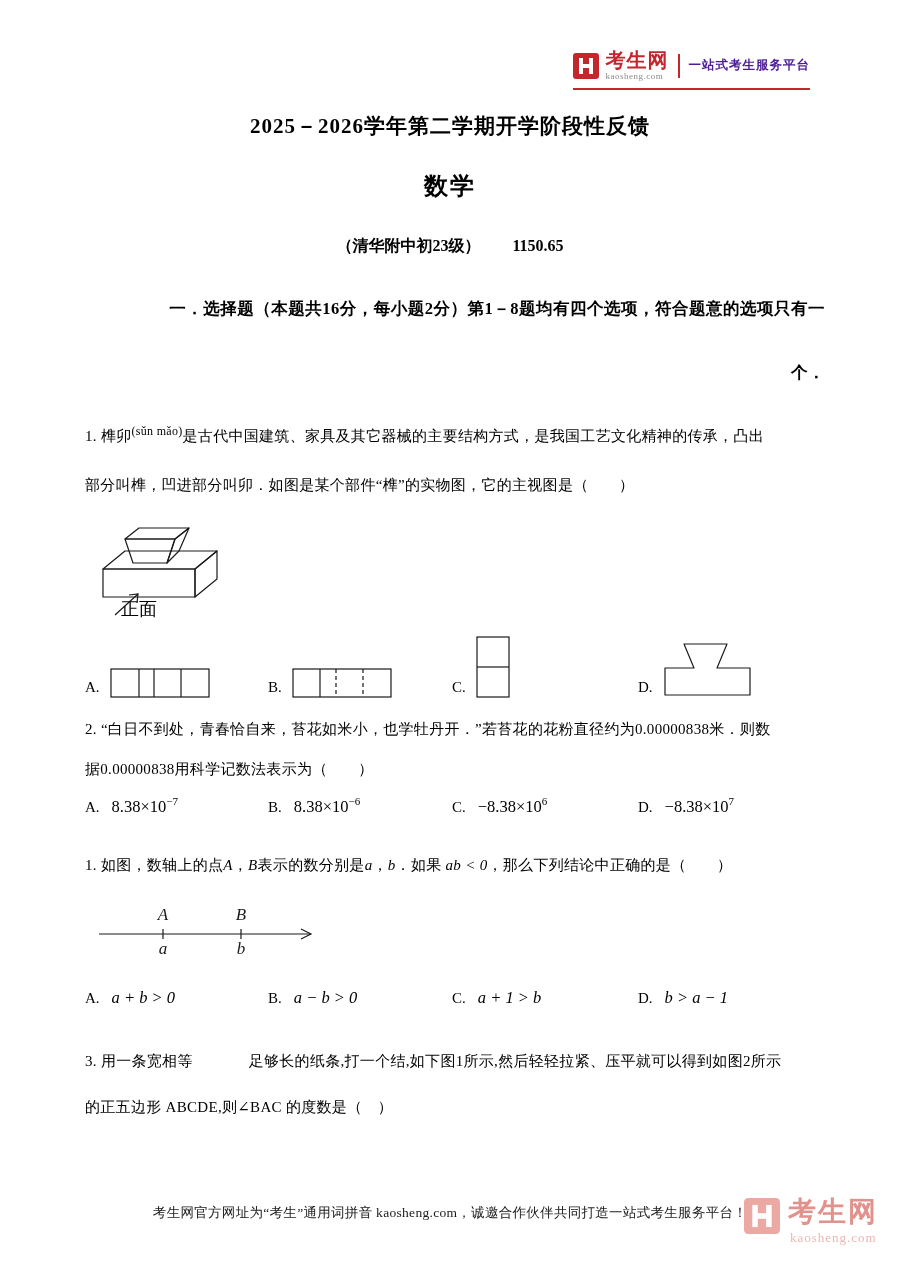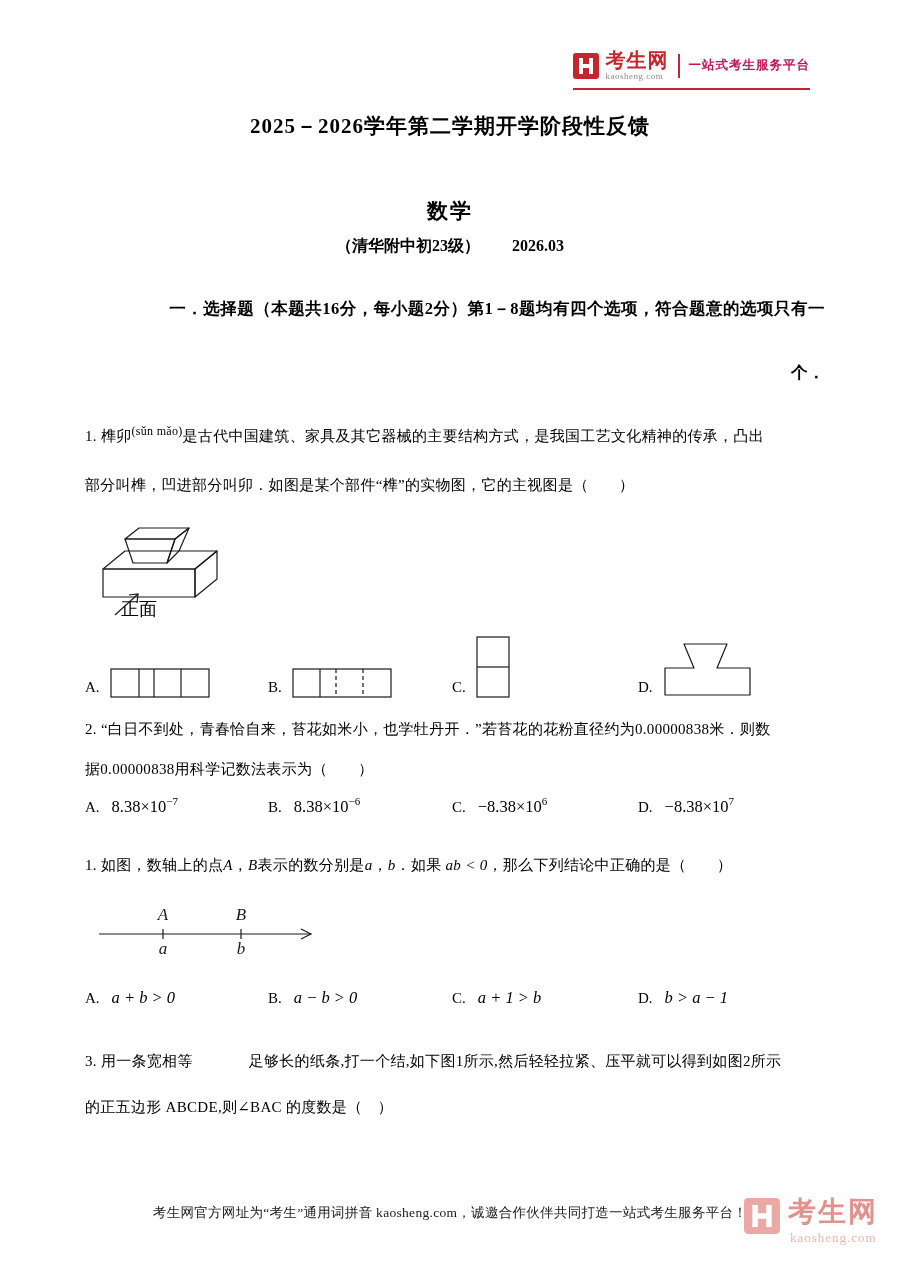--- a/index.html
+++ b/index.html
@@ -5,37 +5,37 @@
   html,body{margin:0;padding:0;}
   body{
     width:900px;height:1273px;position:relative;overflow:hidden;
     background:#ffffff;color:#000;
     font-family:"Liberation Serif","DejaVu Serif",serif;
   }
   .abs{position:absolute;}
   .centered{left:0;width:100%;text-align:center;}
   .content{left:85px;width:740px;}
   .doc-title{font-size:21px;font-weight:bold;letter-spacing:1px;}
-  .doc-subject{font-size:21px;font-weight:bold;letter-spacing:2px;margin-top:27px;}
+  .doc-subject{font-size:24px;font-weight:bold;letter-spacing:2px;}
   .doc-meta{font-size:16px;font-weight:bold;}
   .sec-heading{font-size:16.5px;font-weight:bold;letter-spacing:.5px;white-space:nowrap;text-align:right;}
   .q-text{font-size:15px;letter-spacing:.3px;white-space:nowrap;}
   .pinyin{font-size:12px;text-align:right;}
   .it{font-style:italic;}
   .gap{display:inline-block;width:56px;}
   svg{display:block;}
 
   
   .logo{position:absolute;top:50px;right:90px;display:flex;align-items:center;
         border-bottom:2px solid #c1272d;padding-bottom:7px;}
   .logo-text{display:flex;flex-direction:column;margin-left:7px;line-height:1;}
   .logo-brand{font-size:20px;font-weight:bold;color:#c1272d;letter-spacing:1px;}
   .logo-domain{font-size:9px;color:#8a8a8a;letter-spacing:.5px;margin-top:2px;}
   .logo-divider{width:2px;height:24px;background:#c1272d;margin:0 9px;}
-  .logo-tagline{font-size:12.5px;font-weight:bold;color:#be185d;letter-spacing:1px;}
+  .logo-tagline{font-size:12.5px;font-weight:bold;color:#4c1d95;letter-spacing:1px;}
 
   
   .opt-band{position:absolute;left:85px;width:740px;}
   .opt-col{position:absolute;bottom:0;display:flex;align-items:flex-end;gap:10px;}
   .opt-item{position:absolute;top:0;display:flex;align-items:baseline;gap:12px;}
   .pos0{left:0;}.pos1{left:183px;}.pos2{left:367px;}.pos3{left:553px;}
   .opt-label{font-size:15px;line-height:1;padding-bottom:3px;}
   .opt-label2{font-size:15px;}
   .math-expr{font-size:16.5px;white-space:nowrap;}
   .math-expr sup{font-size:11px;}
@@ -64,21 +64,21 @@
   <span class="logo-text">
     <span class="logo-brand">考生网</span>
     <span class="logo-domain">kaosheng.com</span>
   </span>
   <span class="logo-divider"></span>
   <span class="logo-tagline">一站式考生服务平台</span>
 </div>
 
 <div class="abs centered doc-title" style="top:112px">2025－2026学年第二学期开学阶段性反馈</div>
 <div class="abs centered doc-subject" style="top:170px">数学</div>
-<div class="abs centered doc-meta" style="top:236px">（清华附中初23级）　　2026.03</div>
+<div class="abs centered doc-meta" style="top:236px">（清华附中初23级）　　1150.65</div>
 
 <div class="abs content sec-heading" style="top:298px">一．选择题（本题共16分，每小题2分）第1－8题均有四个选项，符合题意的选项只有一</div>
 <div class="abs content sec-heading" style="top:362px">个．</div>
 
 <div class="abs content q-text" style="top:424px"><span>1. 榫卯</span><sup class="pinyin">(sǔn mǎo)</sup><span>是古代中国建筑、家具及其它器械的主要结构方式，是我国工艺文化精神的传承，凸出</span></div>
 <div class="abs content q-text" style="top:476px">部分叫榫，凹进部分叫卯．如图是某个部件“榫”的实物图，它的主视图是（　　）</div>
 
 <svg class="abs" style="left:95px;top:503px" width="160" height="120" viewBox="0 0 160 120">
   <g fill="none" stroke="#1a1a1a" stroke-width="1.2" stroke-linejoin="round">
     <polygon points="8,66 100,66 100,94 8,94"></polygon>

